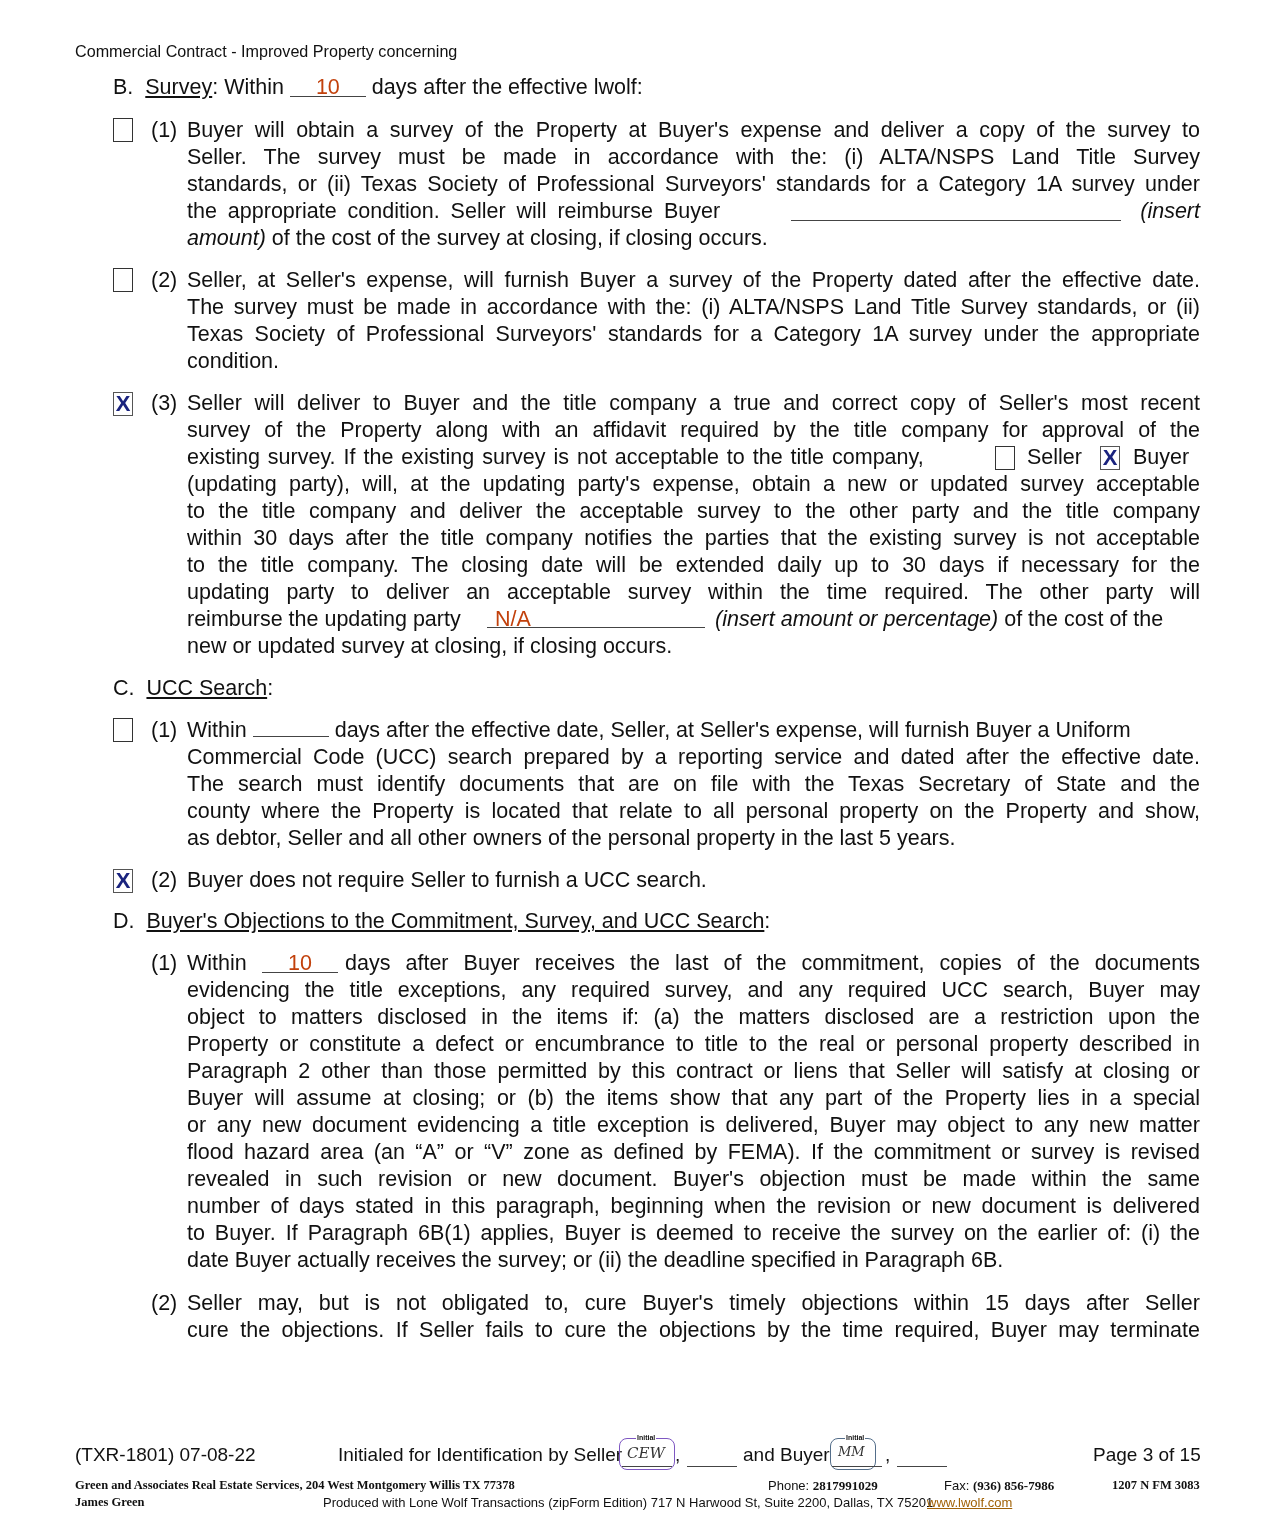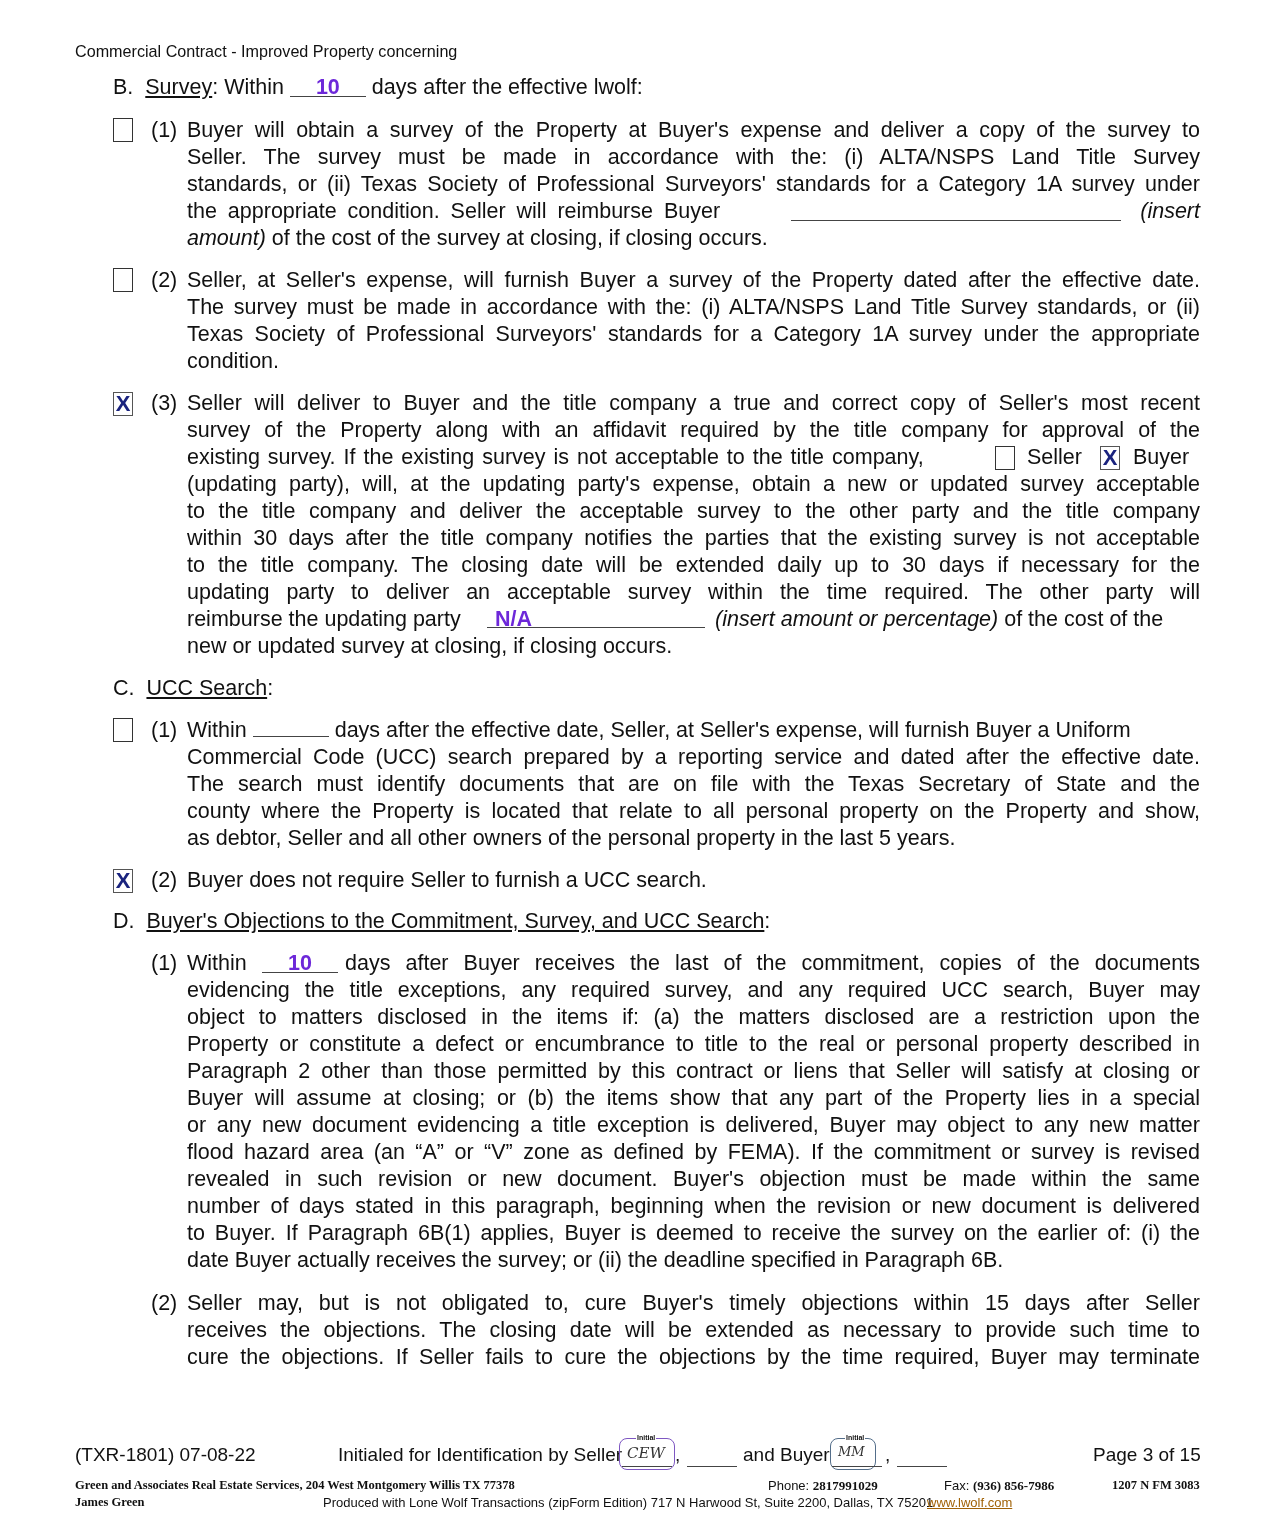--- a/index.html
+++ b/index.html
@@ -2,21 +2,21 @@
 <html><head>
 <meta charset="utf-8">
 <style>
   html, body { margin:0; padding:0; background:#fff; }
   body { width:1275px; height:1537px; position:relative; overflow:hidden;
          font-family:"Liberation Sans", sans-serif; color:#111; }
   .hdr { position:absolute; left:75px; top:42px; width:1125px; height:24px; }
   .hdr-label { position:absolute; left:0; top:0; font-size:17px; transform:scaleX(0.95); transform-origin:left; }
   .hdr-addr { position:absolute; left:487px; top:4px; width:638px; border-bottom:1.5px solid #555;
               font-size:17px; font-weight:bold; color:#1a237e; padding-left:0; height:20px; line-height:18px; }
-  .fill { color:#6d28d9; font-weight:bold; }
+  .fill { color:#c2410c; font-weight:normal; }
   .line { position:absolute; font-size:21.5px; line-height:27px; white-space:nowrap; }
   .just { position:absolute; left:187px; width:1013px; font-size:21.5px; line-height:27px; text-align:justify; text-align-last:justify; }
   .nj { text-align-last:left; }
   .cb { position:absolute; width:18px; height:22px; border:1.5px solid #333; background:#fff;
         color:#1a237e; font-weight:bold; font-size:22px; line-height:22px; text-align:center; }
   .cb.checked { border-color:#555; }
   .num { position:absolute; left:151px; font-size:21.5px; line-height:27px; }
   .blank { display:inline-block; border-bottom:1.5px solid #444; height:18px; vertical-align:baseline; }
   .u { text-decoration:underline; }
   i { font-style:italic; }
@@ -134,21 +134,20 @@
   <div>flood hazard area (an “A” or “V” zone as defined by FEMA). If the commitment or survey is revised</div>
   <div>revealed in such revision or new document. Buyer's objection must be made within the same</div>
   <div>number of days stated in this paragraph, beginning when the revision or new document is delivered</div>
   <div>to Buyer. If Paragraph 6B(1) applies, Buyer is deemed to receive the survey on the earlier of: (i) the</div>
   <div style="text-align-last:left;">date Buyer actually receives the survey; or (ii) the deadline specified in Paragraph 6B.</div>
 </div>
 
 <span class="num" style="top:1290px;">(2)</span>
 <div class="just" style="top:1290px;">
   <div>Seller may, but is not obligated to, cure Buyer's timely objections within 15 days after Seller</div>
-  <div>receives the objections. The closing date will be extended as necessary to provide such time to</div>
   <div>cure the objections. If Seller fails to cure the objections by the time required, Buyer may terminate</div>
 </div>
 
 <div class="ftr" style="left:75px;top:1444px;">(TXR-1801) 07-08-22</div>
 <div class="ftr" style="left:338px;top:1444px;">Initialed for Identification by Seller</div>
 
 <div class="init-box" style="left:619px;top:1438px;width:54px;border-color:#7e57c2;"></div>
 <span class="init-label" style="left:636px;top:1434px;">Initial</span>
 <span class="init-sig" style="left:627px;top:1444px;">CEW</span>
 <span class="blank" style="position:absolute;left:622px;top:1448px;width:50px;"></span>

